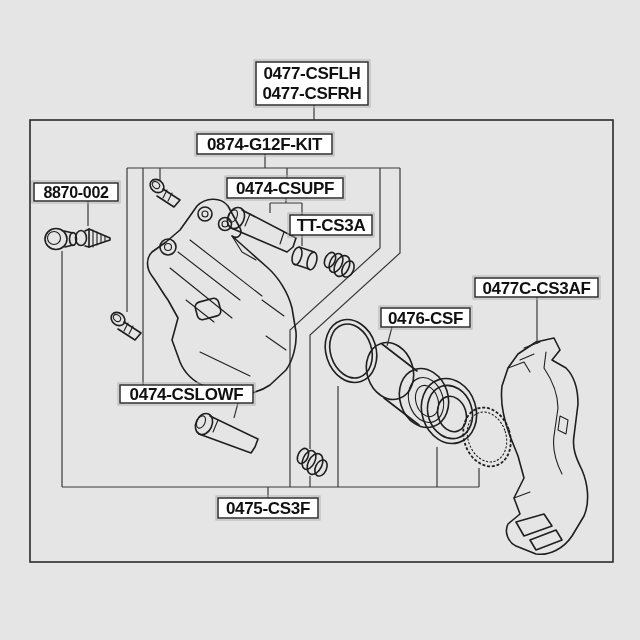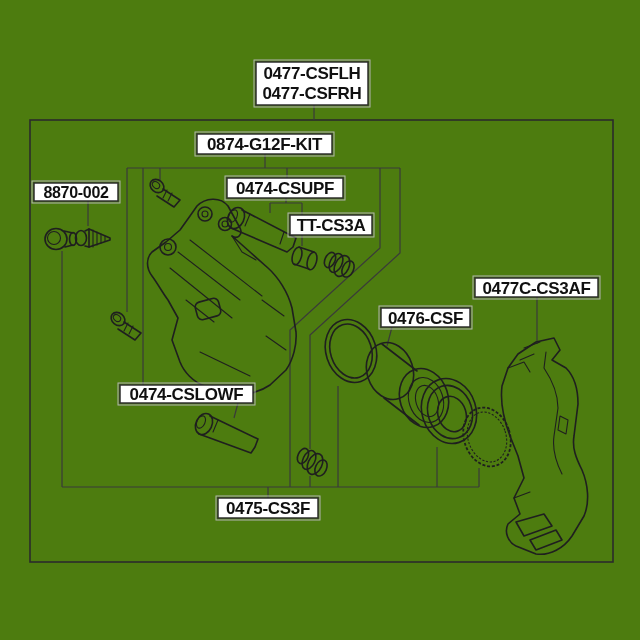--- a/index.html
+++ b/index.html
@@ -1,16 +1,16 @@
 <!DOCTYPE html>
 <html><head>
 <meta charset="utf-8">
 <style>
   html,body{margin:0;padding:0;background:#ffffff;}
-  #stage{position:relative;width:640px;height:640px;background:#4d7c0f;overflow:hidden;}
+  #stage{position:relative;width:640px;height:640px;background:#e5e5e5;overflow:hidden;}
   svg{display:block;}
   .part-line{fill:none;stroke:#1f1f1f;stroke-width:1.6;stroke-linejoin:round;stroke-linecap:round;}
   .part-thin{fill:none;stroke:#1f1f1f;stroke-width:1.1;stroke-linejoin:round;stroke-linecap:round;}
   .leader{fill:none;stroke:#3a3a3a;stroke-width:1.2;}
   .frame{fill:none;stroke:#2b2b2b;stroke-width:1.6;}
   .lbl-outer{fill:none;stroke:#b4b4b4;stroke-width:1;}
   .lbl-box{fill:#ffffff;stroke:#2e2e2e;stroke-width:1.5;}
   .lbl-text{font-family:"Liberation Sans", sans-serif;font-weight:700;font-size:17px;fill:#101010;
             text-anchor:middle;dominant-baseline:central;letter-spacing:-0.3px;}
   .lbl-text-sm{font-size:16px;}

